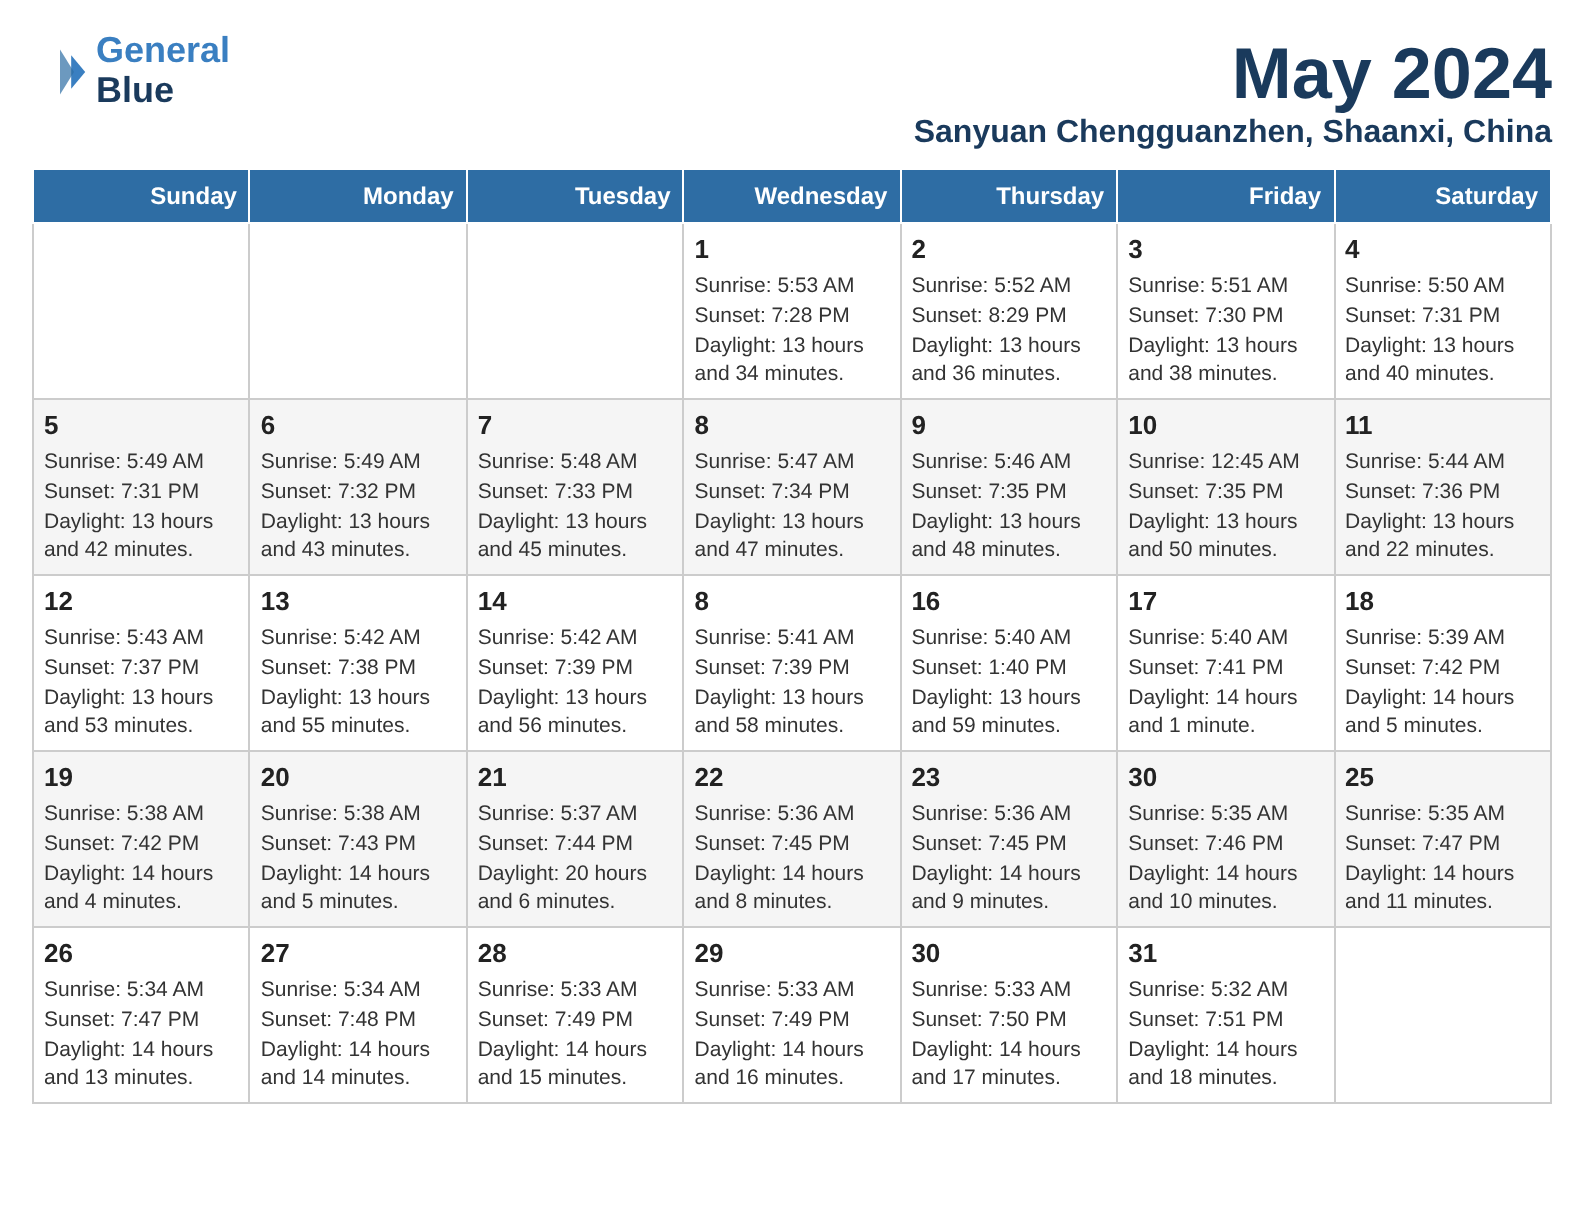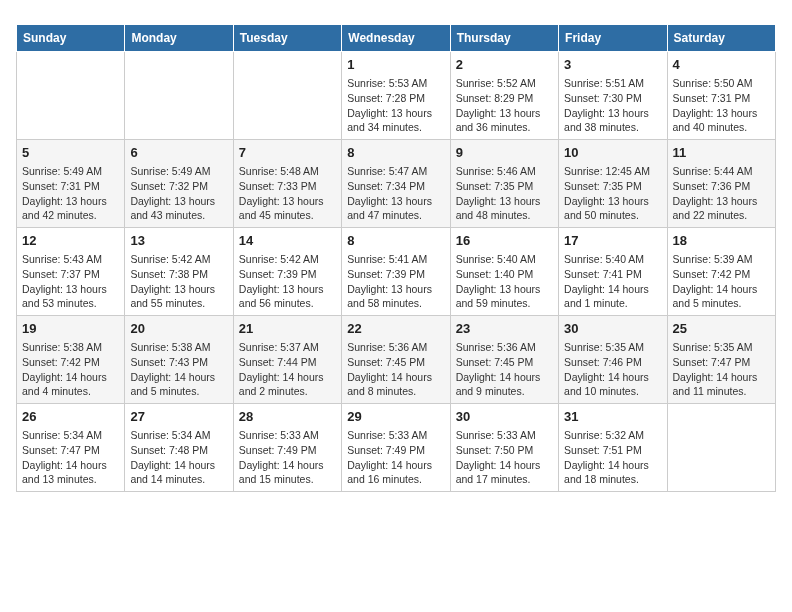--- a/index.html
+++ b/index.html
@@ -48,21 +48,21 @@
       color: #1a3a5c;
     }
     table {
       width: 100%;
       border-collapse: collapse;
       font-size: 11px;
     }
     thead tr th {
       background-color: #2e6da4;
       color: #fff;
-      text-align: left;
+      text-align: right;
       padding: 6px 6px;
       font-size: 12px;
       font-weight: bold;
       border: 1px solid #fff;
     }
     tbody tr td {
       border: 1px solid #ccc;
       vertical-align: top;
       padding: 4px 5px;
       min-height: 80px;
@@ -87,21 +87,33 @@
       color: #333;
     }
     td.empty {
       background: #f9f9f9;
     }
   </style>
 </head>
 <body>
 
 <div class="header-area">
+  <div class="logo">
+    <svg class="logo-icon" viewBox="0 0 40 40">
+      <polygon points="28,8 38,20 28,32" fill="#3a7fc1"></polygon>
+      <polygon points="20,4 30,20 20,36" fill="#2e6da4" opacity="0.7"></polygon>
+    </svg>
+    <div class="logo-text">
+      <div><span>General</span></div>
+      <div>Blue</div>
+    </div>
+  </div>
   <div class="title-area">
+    <div class="month-title">May 2024</div>
+    <div class="location-title">Sanyuan Chengguanzhen, Shaanxi, China</div>
   </div>
 </div>
 
 <table>
   <thead>
     <tr>
     <th>Sunday</th>
         <th>Monday</th>
         <th>Tuesday</th>
         <th>Wednesday</th>
@@ -238,21 +250,21 @@
         <td>
           <div class="day-num">20</div>
           <div class="cell-content">Sunrise: 5:38 AM</div>
           <div class="cell-content">Sunset: 7:43 PM</div>
           <div class="cell-content">Daylight: 14 hours and 5 minutes.</div>
         </td>
         <td>
           <div class="day-num">21</div>
           <div class="cell-content">Sunrise: 5:37 AM</div>
           <div class="cell-content">Sunset: 7:44 PM</div>
-          <div class="cell-content">Daylight: 14 hours and 2 minutes.</div>
+          <div class="cell-content">Daylight: 20 hours and 6 minutes.</div>
         </td>
         <td>
           <div class="day-num">22</div>
           <div class="cell-content">Sunrise: 5:36 AM</div>
           <div class="cell-content">Sunset: 7:45 PM</div>
           <div class="cell-content">Daylight: 14 hours and 8 minutes.</div>
         </td>
         <td>
           <div class="day-num">23</div>
           <div class="cell-content">Sunrise: 5:36 AM</div>

